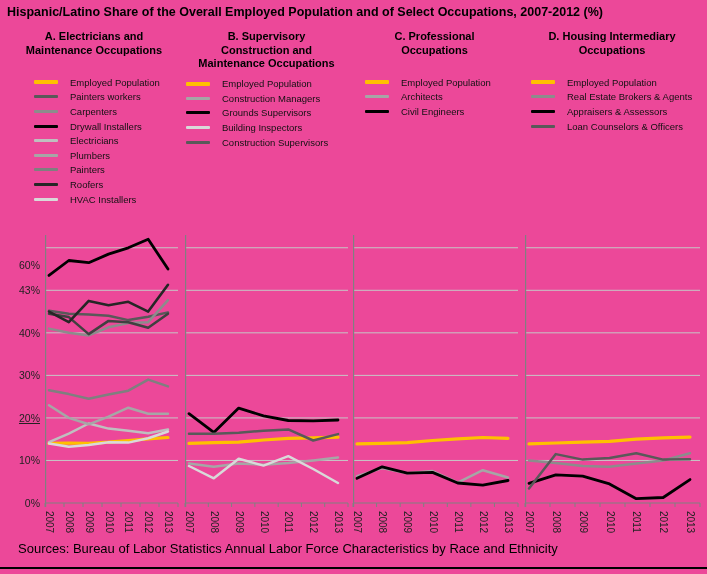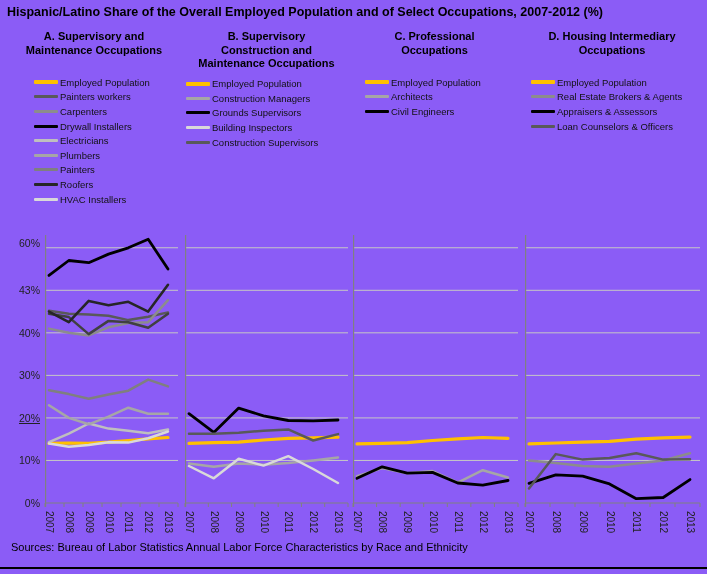--- a/index.html
+++ b/index.html
@@ -1,46 +1,46 @@
 <!DOCTYPE html>
 <html><head>
 <meta charset="utf-8">
 <style>
   html,body{margin:0;padding:0;background:#fff;}
   #stage{
-    position:relative;width:707px;height:574px;background:#8b5cf6;
+    position:relative;width:707px;height:574px;background:#ec4899;
     font-family:"Liberation Sans", sans-serif;color:#000;overflow:hidden;
   }
   #chart-title{
     position:absolute;left:7px;top:5px;width:698px;
     font-size:12.5px;font-weight:bold;letter-spacing:0px;
   }
   .panel-header{position:absolute;top:30px;}
   .panel-title{font-size:11px;font-weight:bold;text-align:center;line-height:13.5px;}
   .legend{margin-top:18px;}
   .legend.tight{margin-top:6px;}
   .legend-item{display:flex;align-items:center;height:14.6px;}
   .legend-swatch{display:inline-block;width:24px;flex:0 0 24px;border-radius:1px;}
-  .legend-label{font-size:9.5px;margin-left:2px;white-space:nowrap;color:#111;}
+  .legend-label{font-size:9.5px;margin-left:12px;white-space:nowrap;color:#111;}
   .ylab{position:absolute;width:32px;text-align:right;font-size:10.5px;color:#222;}
   .xlab{position:absolute;width:28px;height:12px;text-align:center;font-size:10px;color:#222;
         transform:rotate(90deg);transform-origin:center center;white-space:nowrap;}
-  #source-note{position:absolute;left:11px;top:541px;font-size:11px;text-align:center;}
+  #source-note{position:absolute;left:18px;top:541px;font-size:13px;text-align:center;}
   #bottom-rule{position:absolute;left:0;top:567px;width:707px;height:2px;background:#000;}
   svg{position:absolute;overflow:visible;}
 </style>
 </head>
 <body>
 
 <div id="stage">
   <div id="chart-title">Hispanic/Latino Share of the Overall Employed Population and of Select Occupations, 2007-2012 (%)</div>
   <div id="headers">
       <div class="panel-header" style="left: 8px; width: 172px;">
         <div class="panel-title">
-          <div>A. Supervisory and</div>
+          <div>A. Electricians and</div>
           <div>Maintenance Occupations</div>
         </div>
         <div class="legend" style="padding-left: 26px;">
           <div class="legend-item">
             <span class="legend-swatch" style="background: rgb(255, 192, 0); height: 4px;"></span>
             <span class="legend-label">Employed Population</span>
           </div>
           <div class="legend-item">
             <span class="legend-swatch" style="background: rgb(89, 89, 89); height: 3px;"></span>
             <span class="legend-label">Painters workers</span>
@@ -271,17 +271,17 @@
       <span class="xlab" style="left: 595.5px; top: 516px;">2010</span>
       <span class="xlab" style="left: 622.333px; top: 516px;">2011</span>
       <span class="xlab" style="left: 649.167px; top: 516px;">2012</span>
       <span class="xlab" style="left: 676px; top: 516px;">2013</span>
       <span class="ylab" style="left: 8px; top: 497px;">0%</span>
       <span class="ylab" style="left: 8px; top: 454.46px;">10%</span>
       <span class="ylab" style="left: 8px; top: 411.921px; text-decoration: underline;">20%</span>
       <span class="ylab" style="left: 8px; top: 369.381px;">30%</span>
       <span class="ylab" style="left: 8px; top: 326.841px;">40%</span>
       <span class="ylab" style="left: 8px; top: 284.302px;">43%</span>
-      <span class="ylab" style="left: 8px; top: 237px;">60%</span>
+      <span class="ylab" style="left: 8px; top: 259px;">60%</span>
     </div>
   <div id="source-note">Sources: Bureau of Labor Statistics Annual Labor Force Characteristics by Race and Ethnicity</div>
   <div id="bottom-rule"></div>
 </div>
 
 </body></html>

